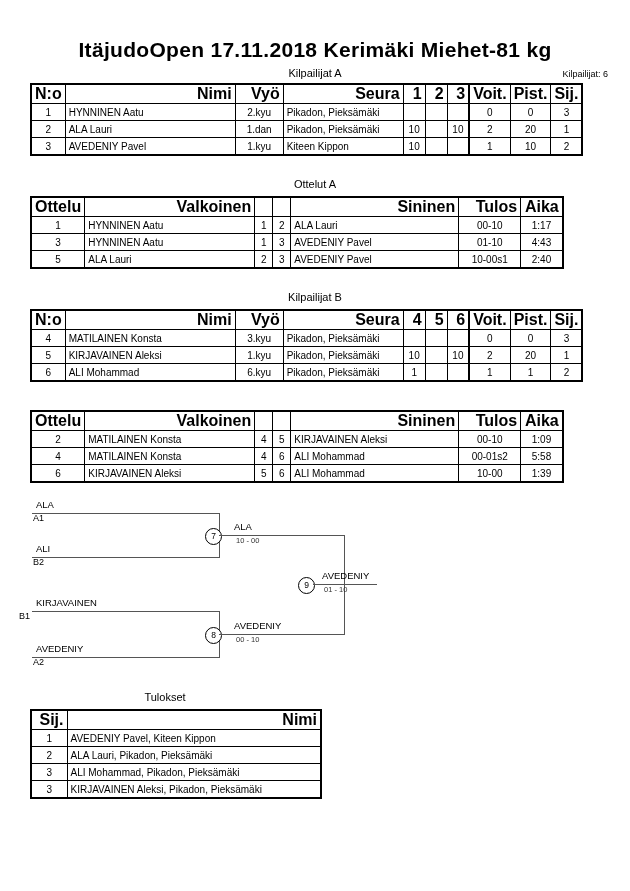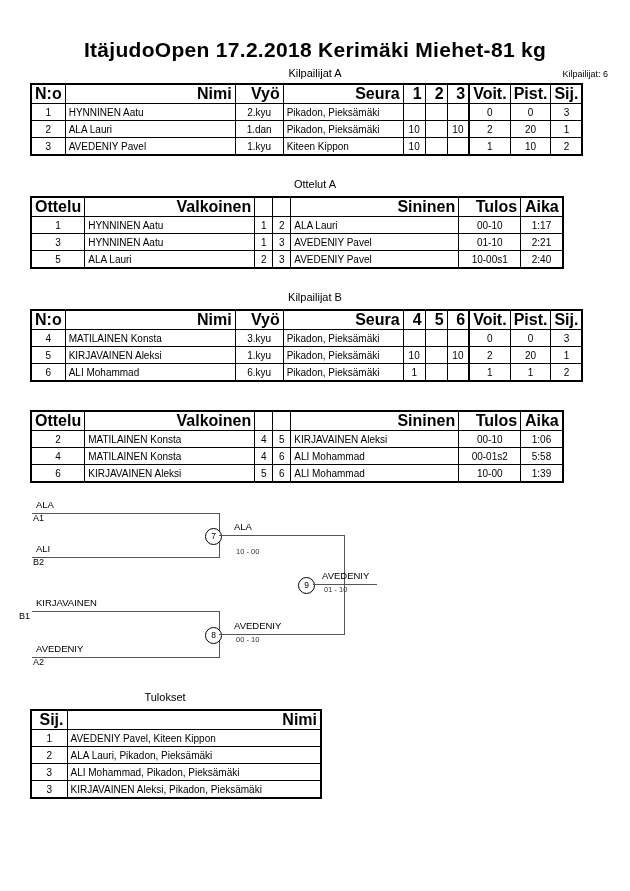--- a/index.html
+++ b/index.html
@@ -127,21 +127,21 @@
     font-size: 8.5px;
     line-height: 15px;
     text-align: center;
   }
 </style>
 </head>
 <body>
 
 <div class="page">
 
-  <div class="title">ItäjudoOpen  17.2.2018  Kerimäki   Miehet-81 kg</div>
+  <div class="title">ItäjudoOpen  17.11.2018  Kerimäki   Miehet-81 kg</div>
 
   <div class="subtitle-row">
     <div class="section-label">Kilpailijat A</div>
     <div class="competitor-count">Kilpailijat: 6</div>
   </div>
 
   <div class="tbl-wrap">
     <table class="pool-table">
       <colgroup>
         <col style="width:28px">
@@ -246,21 +246,21 @@
           <td class="c">00-10</td>
           <td class="c">1:17</td>
         </tr>
         <tr>
           <td class="c">3</td>
           <td class="l">HYNNINEN Aatu</td>
           <td class="c">1</td>
           <td class="c">3</td>
           <td class="l">AVEDENIY Pavel</td>
           <td class="c">01-10</td>
-          <td class="c">2:21</td>
+          <td class="c">4:43</td>
         </tr>
         <tr>
           <td class="c">5</td>
           <td class="l">ALA Lauri</td>
           <td class="c">2</td>
           <td class="c">3</td>
           <td class="l">AVEDENIY Pavel</td>
           <td class="c">10-00s1</td>
           <td class="c">2:40</td>
         </tr>
@@ -367,21 +367,21 @@
         </tr>
       </thead>
       <tbody>
         <tr>
           <td class="c">2</td>
           <td class="l">MATILAINEN Konsta</td>
           <td class="c">4</td>
           <td class="c">5</td>
           <td class="l">KIRJAVAINEN Aleksi</td>
           <td class="c">00-10</td>
-          <td class="c">1:06</td>
+          <td class="c">1:09</td>
         </tr>
         <tr>
           <td class="c">4</td>
           <td class="l">MATILAINEN Konsta</td>
           <td class="c">4</td>
           <td class="c">6</td>
           <td class="l">ALI Mohammad</td>
           <td class="c">00-01s2</td>
           <td class="c">5:58</td>
         </tr>
@@ -407,21 +407,21 @@
     <div class="name" style="left:36px; top:46px;">ALI</div>
     <div class="hline" style="left:32px; top:60px; width:188px;"></div>
     <div class="seed" style="left:33px; top:60px;">B2</div>
 
     <div class="vline" style="left:219px; top:16px; height:44px;"></div>
 
     <div class="node" style="left:205px; top:31px;">7</div>
 
     <div class="name" style="left:234px; top:24px;">ALA</div>
     <div class="hline" style="left:219px; top:38px; width:126px;"></div>
-    <div class="score" style="left:236px; top:50px;">10 - 00</div>
+    <div class="score" style="left:236px; top:39px;">10 - 00</div>
 
     <div class="name" style="left:36px; top:100px;">KIRJAVAINEN</div>
     <div class="hline" style="left:32px; top:114px; width:188px;"></div>
     <div class="seed" style="left:19px; top:114px;">B1</div>
 
     <div class="name" style="left:36px; top:146px;">AVEDENIY</div>
     <div class="hline" style="left:32px; top:160px; width:188px;"></div>
     <div class="seed" style="left:33px; top:160px;">A2</div>
 
     <div class="vline" style="left:219px; top:114px; height:46px;"></div>

